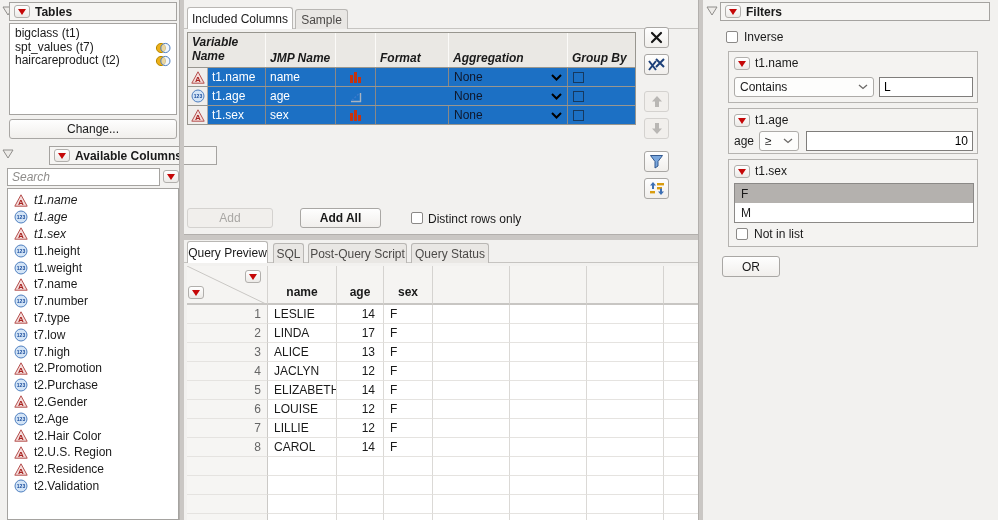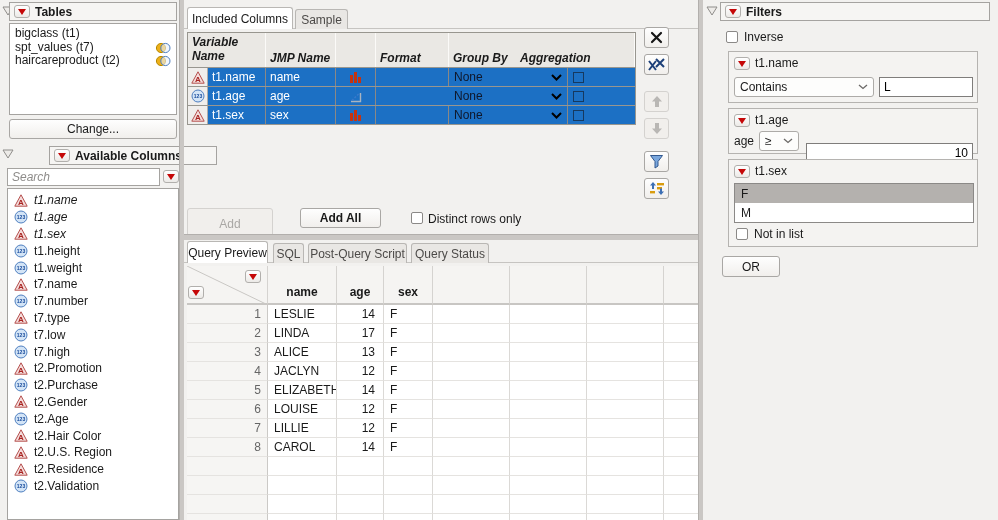--- a/index.html
+++ b/index.html
@@ -17,21 +17,21 @@
   .hdr-title { font-weight:bold; }
   .rbtn { display:inline-flex; align-items:center; justify-content:center; width:16px; height:13px; background:linear-gradient(#ffffff,#eceae7); border:1px solid #b1afac; border-radius:3px; flex:0 0 auto; }
   .rtri { width:0; height:0; border-left:4px solid transparent; border-right:4px solid transparent; border-top:6px solid #c50707; margin-top:1px; }
 
   
   .btn { display:flex; align-items:center; justify-content:center; background:linear-gradient(#fefefe,#f1efec); border:1px solid #a9a7a4; border-radius:3px; cursor:pointer; }
   .btn.disabled { background:#f1efec; border-color:#d4d2cf; color:#a9a7a4; }
   .checkbox { display:inline-block; width:12px; height:12px; background:#fff; border:1px solid #8b8987; border-radius:2px; flex:0 0 auto; }
   .combo { display:flex; align-items:center; justify-content:space-between; background:#fdfdfc; border:1px solid #adaba8; border-radius:3px; padding:0 5px; height:20px; cursor:pointer; }
   .txt { border:1px solid #7f7d7b; background:#fff; height:20px; font:12px "Liberation Sans", sans-serif; padding:0 4px; }
-  .txt.num { text-align:right;margin-top:12px; }
+  .txt.num { text-align:right; }
   .txt::placeholder { font-style:italic; color:#8e8c8a; }
 
   
   .listbox { position:absolute; background:#fff; border:1px solid #a5a3a0; overflow:hidden; }
   .tbl-item { display:flex; align-items:center; height:13.7px; line-height:13.7px; padding:0 5px; cursor:default; }
   .tbl-item .lbl { flex:1; }
   .acol-item { display:flex; align-items:center; height:16.8px; padding-left:6px; gap:6px; cursor:default; }
   .ital { font-style:italic; }
   .ti { flex:0 0 auto; display:block; }
   .tiA { font:bold 8px "Liberation Sans", sans-serif; fill:#a82421; text-anchor:middle; }
@@ -272,25 +272,25 @@
       <div class="inc-hc" style="width:78px;">
           <span>Variable Name</span>
         </div>
       <div class="inc-hc bottom" style="width:70px;">
           <span>JMP Name</span>
         </div>
       <div class="inc-hc bottom" style="width:40px;"></div>
       <div class="inc-hc bottom" style="width:73px;">
           <span>Format</span>
         </div>
+      <div class="inc-hc bottom" style="width:119px;">
+          <span>Aggregation</span>
+        </div>
       <div class="inc-hc bottom" style="width:67px;border-right:none;">
           <span>Group By</span>
-        </div>
-      <div class="inc-hc bottom" style="width:119px;">
-          <span>Aggregation</span>
         </div>
     </div>
 
     <div class="inc-row">
       <div class="inc-cell" style="width:78px;padding:0;">
         <span class="icon-strip">
             <svg width="14" height="13" viewBox="0 0 14 13">
               <path d="M7 .8 13.2 12.2.8 12.2Z" fill="#f4dcdb" stroke="#b5504e"></path>
               <text x="7" y="11" class="tiA">A</text>
             </svg>
@@ -425,21 +425,21 @@
   <div class="btn sq-btn" style="left:460px;top:178px;">
       <svg width="16" height="15">
         <path d="M4 1 L7 4.5 L5 4.5 L5 8 L3 8 L3 4.5 L1 4.5 Z" fill="#3d6fb4"></path>
         <rect x="8" y="2" width="7" height="2.4" fill="#d99c0e"></rect>
         <rect x="8" y="6" width="5" height="2.4" fill="#d99c0e"></rect>
         <rect x="1" y="10" width="5" height="2.4" fill="#d99c0e"></rect>
         <path d="M12 14 L9 10.5 L11 10.5 L11 7.5 L13 7.5 L13 10.5 L15 10.5 Z" fill="#3d6fb4"></path>
       </svg>
     </div>
 
-  <div class="btn disabled abs" style="left:3px;top:208px;width:86px;height:32px;">
+  <div class="btn disabled abs" style="left:3px;top:208px;width:86px;height:20px;">
       <span>Add</span>
     </div>
   <div class="btn abs" style="left:116px;top:208px;width:81px;height:20px;font-weight:bold;">
       <span>Add All</span>
     </div>
   <span class="checkbox abs" style="left:227px;top:212px;"></span>
   <span class="abs" style="left:244px;top:212px;">Distinct rows only</span>
 </div>
 
 <div class="hdiv" style="left:184px;top:234px;width:514px;height:6px;"></div>

